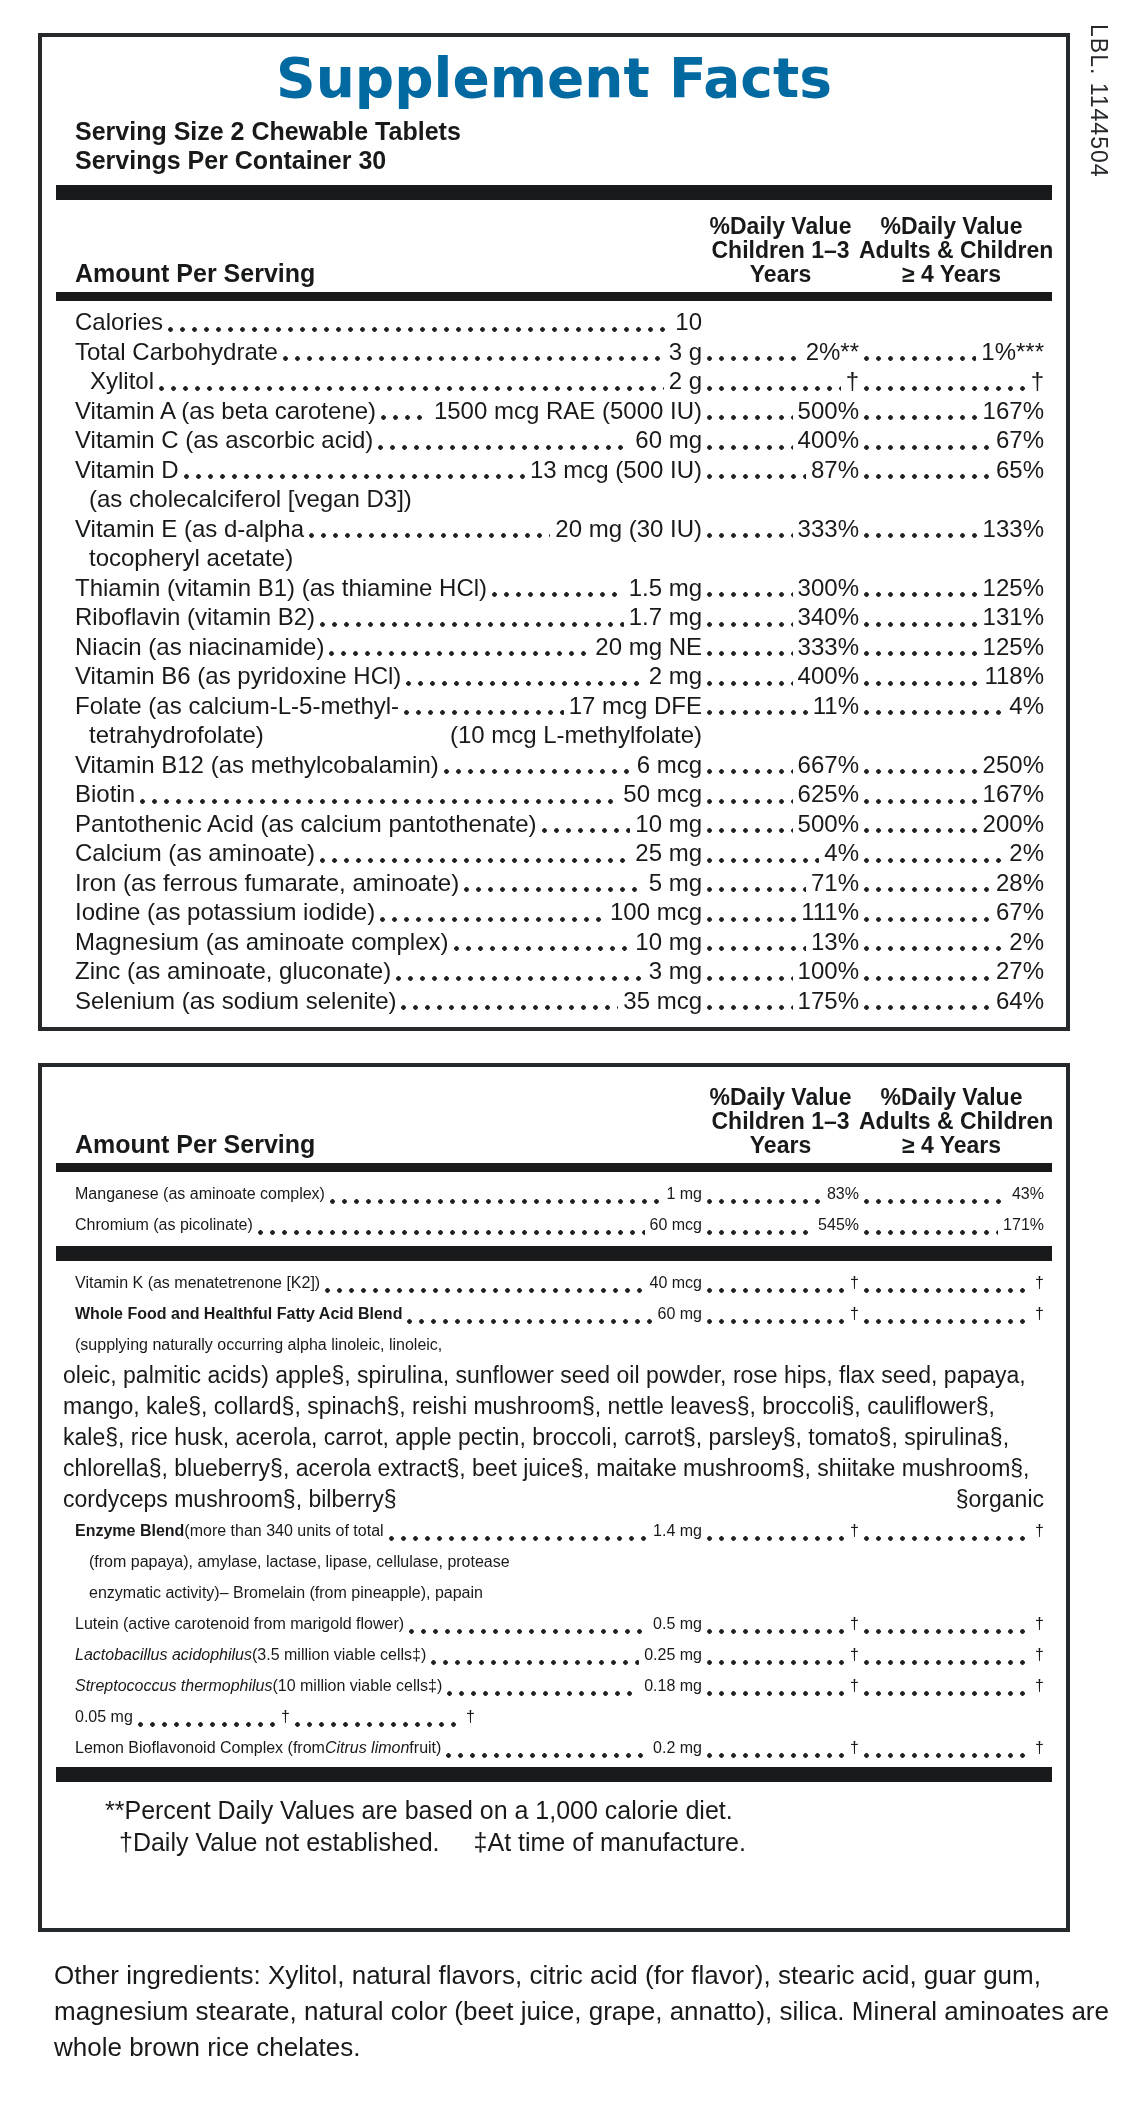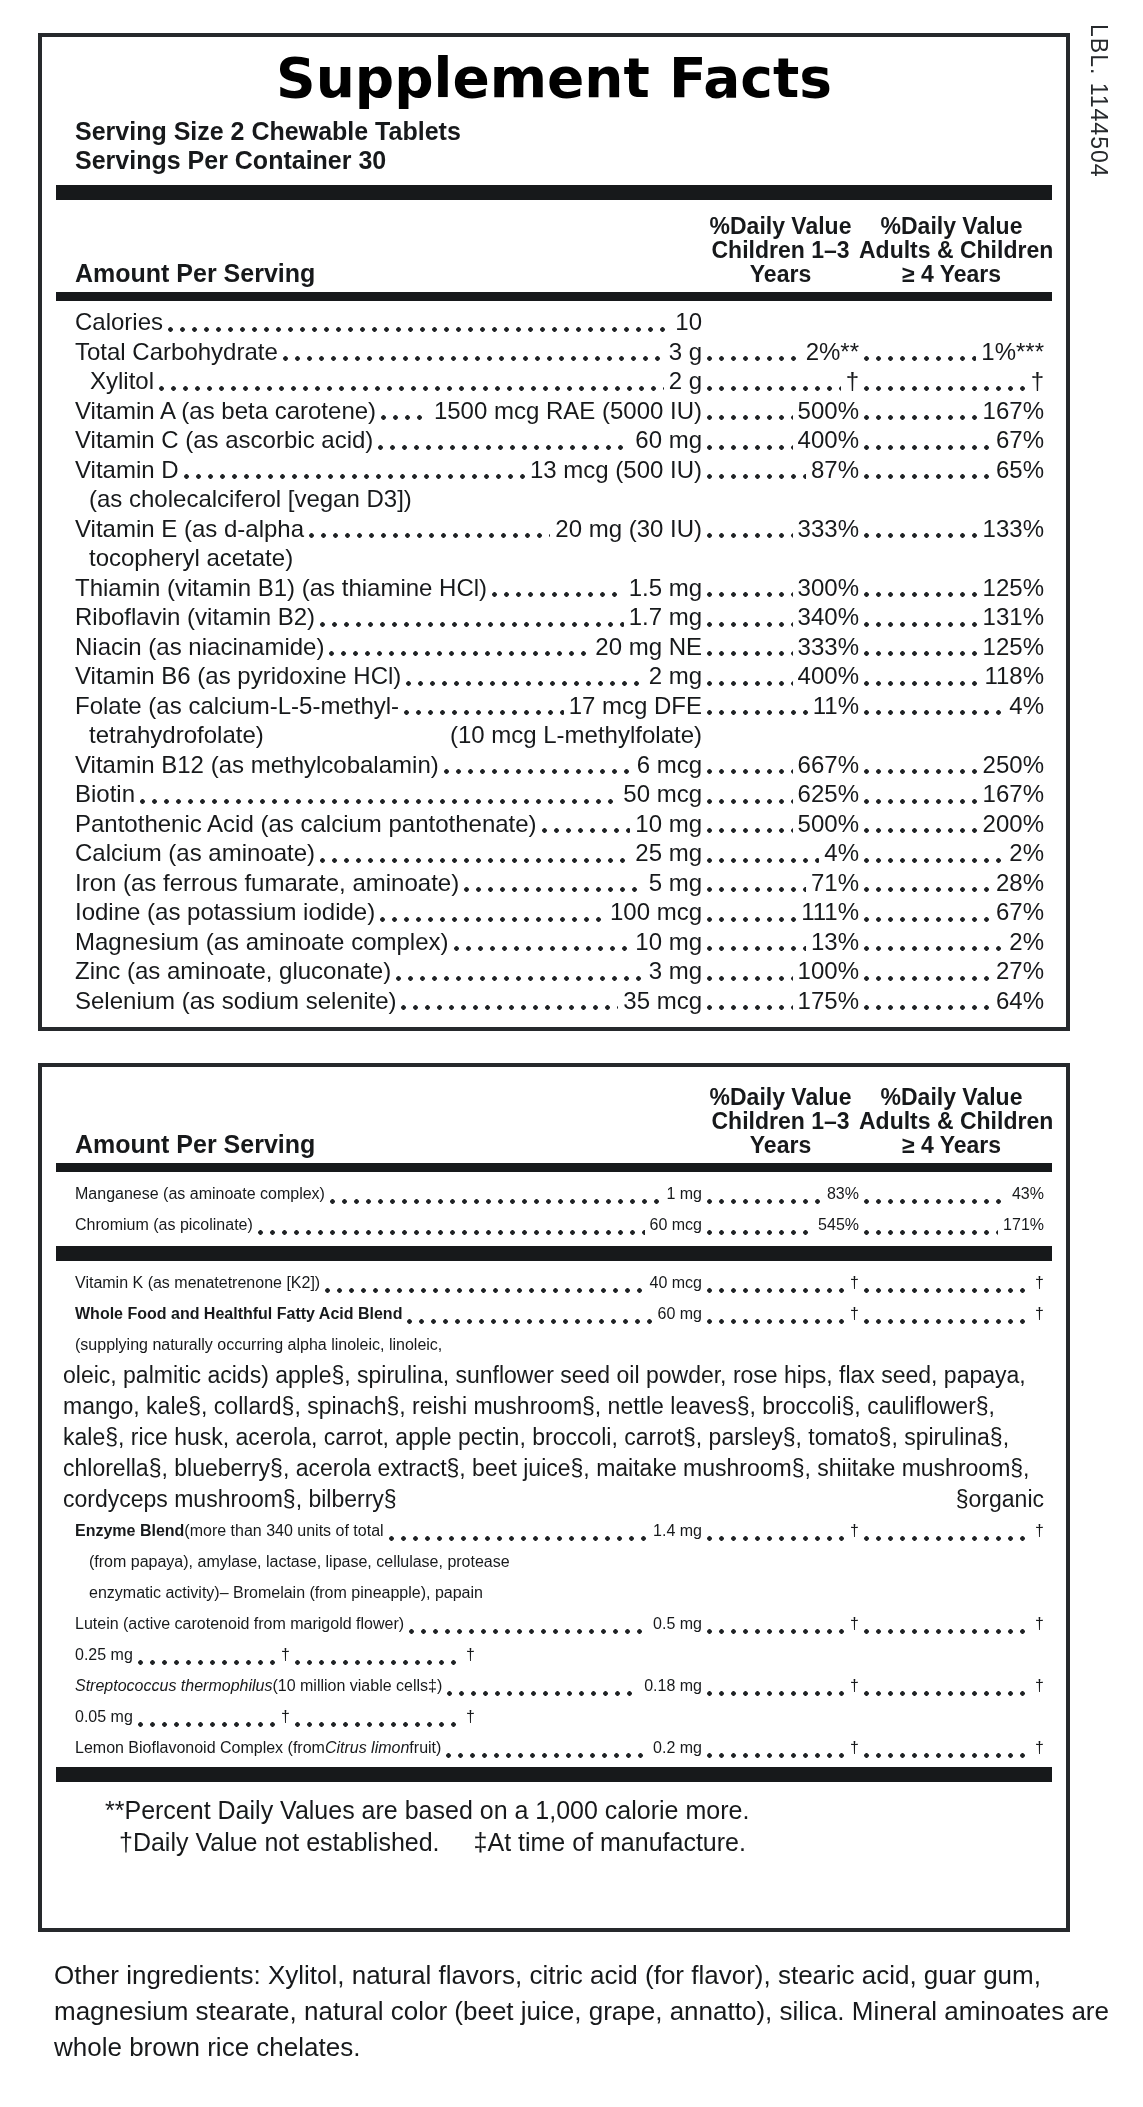--- a/index.html
+++ b/index.html
@@ -4,21 +4,21 @@
 <style>
   html,body{margin:0;padding:0;background:#ffffff;}
   .page{position:relative;width:1143px;height:2107px;background:#fff;overflow:hidden;
         font-family:"Liberation Sans",sans-serif;color:#17191b;}
   .sf-box{position:absolute;left:38px;width:1032px;box-sizing:border-box;
           border:4px solid #26292c;background:#fff;padding:0 14px;}
   #box1{top:33px;height:998px;}
   #box2{top:1063px;height:869px;}
   .title{font-family:"DejaVu Sans","Liberation Sans",sans-serif;font-weight:bold;
          font-size:55px;line-height:62px;text-align:center;margin:10px 0 8px 0;
-         letter-spacing:0px;color:#000000;}
+         letter-spacing:0px;color:#0369a1;}
   .lede{font-weight:bold;font-size:25px;line-height:29px;padding-left:19px;}
   .bar{height:15px;background:#17191b;}
   .bar.mt{margin-top:10px;}
   .bar9{height:9px;background:#17191b;}
   .hdr{display:flex;align-items:flex-end;padding:14px 8px 6px 19px;font-weight:bold;}
   .hdr .aps{flex:1;font-size:25px;line-height:26px;}
   .hcol{font-size:23px;line-height:24px;text-align:center;white-space:nowrap;}
   .hcol1{width:157px;}
   .hcol2{width:185px;}
   .rows{padding:6px 8px 0 19px;}
@@ -527,20 +527,25 @@
         <span class="dv d1">
             <span class="lead"></span>
             <span>†</span>
           </span>
         <span class="dv d2">
             <span class="lead"></span>
             <span>†</span>
           </span>
       </div>
       <div class="row">
+        <span class="c1">
+            <span class="i">Lactobacillus acidophilus</span>
+            <span> (3.5 million viable cells‡)</span>
+            <span class="lead"></span>
+          </span>
         <span class="amt">0.25 mg</span>
         <span class="dv d1">
             <span class="lead"></span>
             <span>†</span>
           </span>
         <span class="dv d2">
             <span class="lead"></span>
             <span>†</span>
           </span>
       </div>
@@ -586,21 +591,21 @@
         <span class="dv d2">
             <span class="lead"></span>
             <span>†</span>
           </span>
       </div>
     </div>
 
     <div class="bar" style="margin-top:4px;"></div>
 
     <div class="fns">
-      <div class="fn1">**Percent Daily Values are based on a 1,000 calorie more.</div>
+      <div class="fn1">**Percent Daily Values are based on a 1,000 calorie diet.</div>
       <div class="fn3">
         <span>†Daily Value not established.</span>
         <span class="gap"></span>
         <span>‡At time of manufacture.</span>
       </div>
     </div>
   </div>
 
   <div class="other">Other ingredients: Xylitol, natural flavors, citric acid (for flavor), stearic acid, guar gum, magnesium stearate, natural color (beet juice, grape, annatto), silica. Mineral aminoates are whole brown rice chelates.</div>
 

